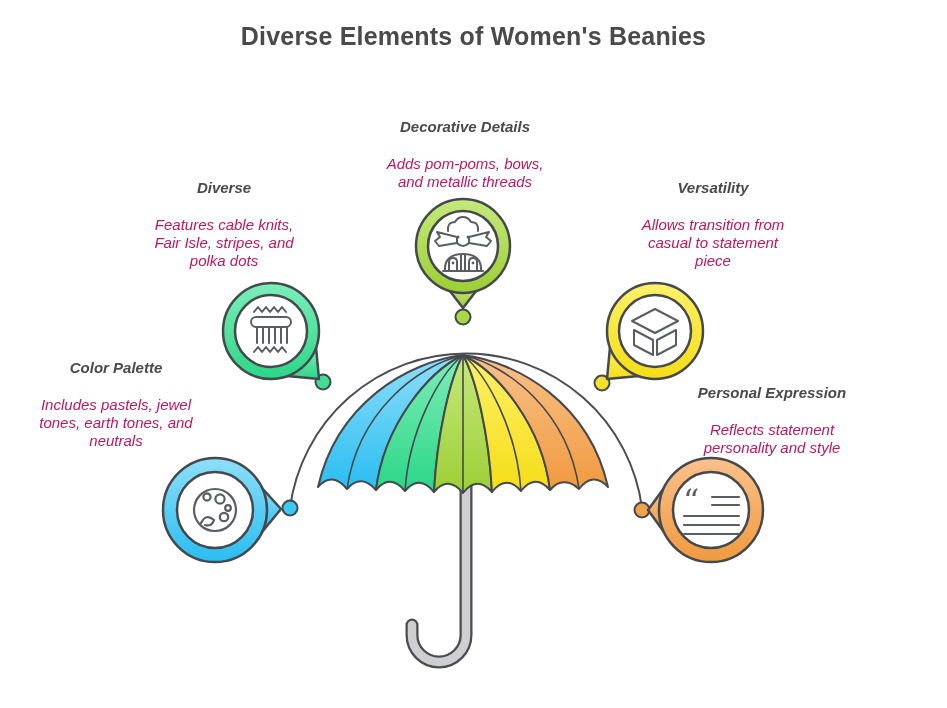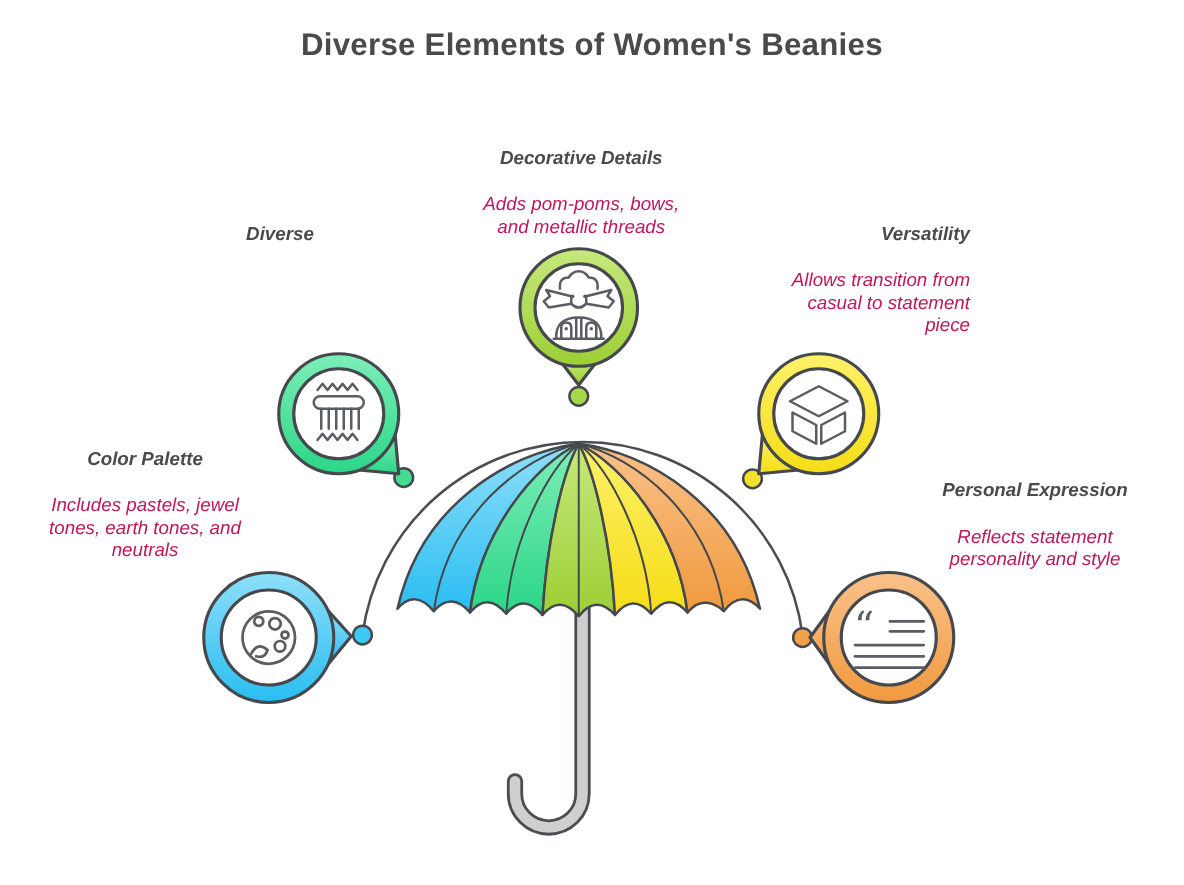--- a/index.html
+++ b/index.html
@@ -13,40 +13,43 @@
   }
   .section{position:absolute;text-align:center;font-style:italic;}
   .section h3{
     font-size:15px;font-weight:bold;color:#4a4a4a;margin:0 0 20px 0;
   }
   .section p{
     font-size:15px;color:#be185d;margin:0;line-height:18px;white-space:pre-line;
   }
   .sec-decorative{left:355px;top:118px;width:220px;}
   .sec-patterns{left:124px;top:179px;width:200px;}
-  .sec-versatility{left:576px;top:179px;width:200px;text-align:right;}
+  .sec-versatility{left:613px;top:179px;width:200px;}
   .sec-palette{left:16px;top:359px;width:200px;}
-  .sec-personal{left:728px;top:384px;width:200px;}
+  .sec-personal{left:672px;top:384px;width:200px;}
   svg.scene{position:absolute;left:0;top:0;}
 </style>
 </head>
 <body>
 
 <div class="canvas">
 
   <div class="title">Diverse Elements of Women's Beanies</div>
 
   <div class="section sec-decorative">
     <h3>Decorative Details</h3>
     <p>Adds pom-poms, bows,
 and metallic threads</p>
   </div>
 
   <div class="section sec-patterns">
     <h3>Diverse</h3>
+    <p>Features cable knits,
+Fair Isle, stripes, and
+polka dots</p>
   </div>
 
   <div class="section sec-versatility">
     <h3>Versatility</h3>
     <p>Allows transition from
 casual to statement
 piece</p>
   </div>
 
   <div class="section sec-palette">

